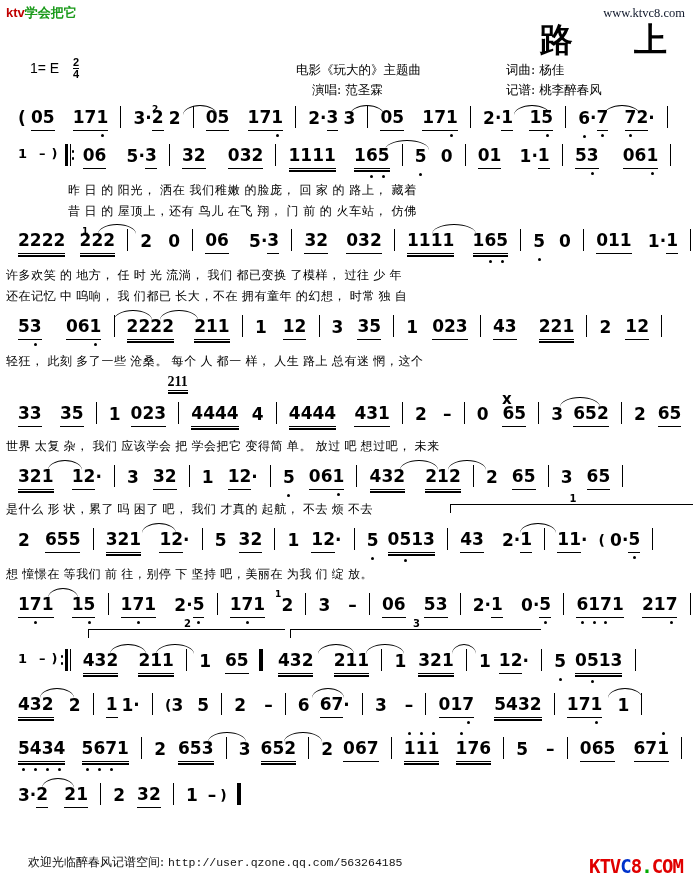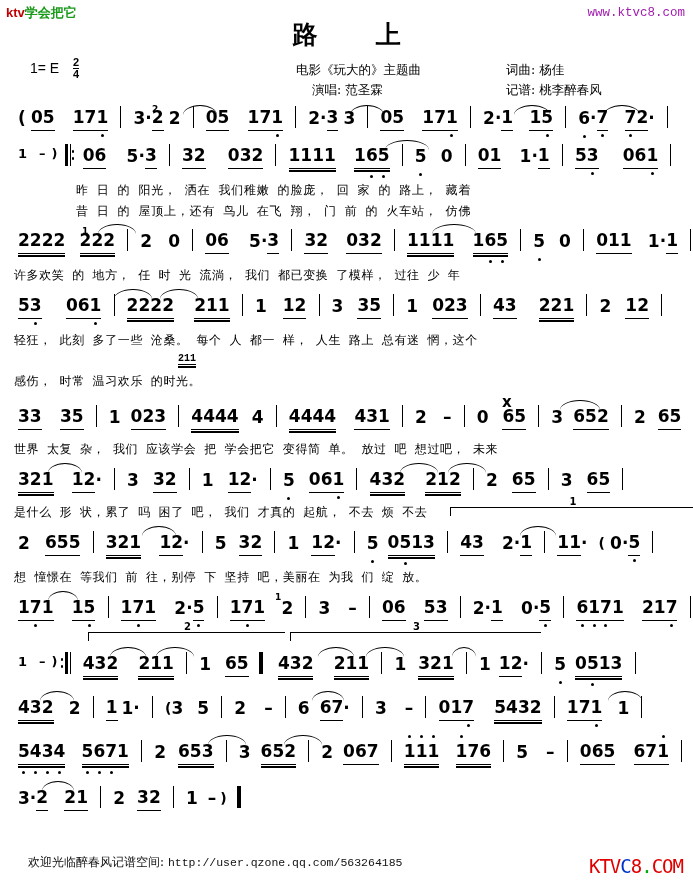--- a/index.html
+++ b/index.html
@@ -5,45 +5,45 @@
   html,body{margin:0;padding:0;background:#ffffff;}
   body{
     width:693px;height:885px;position:relative;overflow:hidden;
     font-family:"DejaVu Sans","Liberation Sans",sans-serif;
     color:#000;
   }
   
   .site-tag{position:absolute;left:6px;top:4px;font-size:13px;font-weight:bold;
      font-family:"Liberation Sans",sans-serif;color:#1a9a1a;letter-spacing:0px;}
   .site-tag .k{color:#c00000;}
-  .site-url{position:absolute;right:8px;top:6px;font-size:12.5px;color:#a21caf;
-     font-family:Liberation Mono, monospace;}
-  .title{position:absolute;left:0;right:0;top:18px;text-align:center;
-     font-size:25px;font-weight:bold;letter-spacing:26px;text-indent:26px;
+  .site-url{position:absolute;right:8px;top:6px;font-size:12.5px;color:#0f172a;
      font-family:Liberation Serif, serif;}
+  .title{position:absolute;left:0;right:0;top:18px;text-align:right;
+     font-size:33px;font-weight:bold;letter-spacing:26px;text-indent:26px;
+     font-family:Liberation Sans, sans-serif;}
   .key{position:absolute;left:30px;top:58px;font-size:14px;
      font-family:"Liberation Sans",sans-serif;}
   .meter{display:inline-block;vertical-align:middle;margin-left:10px;
      font-size:11px;line-height:1;text-align:center;font-weight:bold;position:relative;top:-1px;}
   .meter .num{display:block;}
   .meter .den{display:block;border-top:1.4px solid #000;}
   .credits{position:absolute;top:62px;left:0;right:0;font-size:12.5px;
      font-family:"DejaVu Serif","Liberation Serif",serif;}
   .cred-a{position:absolute;left:296px;top:0;white-space:nowrap;}
   .cred-b{position:absolute;left:312px;top:20px;white-space:nowrap;}
   .cred-c{position:absolute;left:506px;top:0;white-space:nowrap;}
   .cred-d{position:absolute;left:506px;top:20px;white-space:nowrap;}
 
   
   #score{position:absolute;left:0;top:104px;width:693px;}
   .sysrow{position:relative;width:693px;}
   .noteline{position:relative;height:38px;white-space:nowrap;padding-left:18px;
      font-family:"DejaVu Sans","Liberation Sans",sans-serif;}
-  .lyricline{position:relative;height:21px;white-space:nowrap;padding-left:14px;
-     font-size:12px;font-family:Liberation Mono, monospace;}
+  .lyricline{position:relative;height:21px;white-space:nowrap;padding-left:6px;
+     font-size:12px;font-family:Liberation Serif, serif;}
   .lyricline.alt{height:20px;}
 
   .tok{display:inline-block;position:relative;vertical-align:bottom;
      font-size:17px;font-weight:bold;line-height:26px;}
   .tok.small{font-size:13px;font-weight:bold;}
   .bar{display:inline-block;width:1px;height:22px;background:#000;
      vertical-align:bottom;margin:0 7px 3px 7px;}
   .thickbar{display:inline-block;width:4px;height:22px;background:#000;
      vertical-align:bottom;margin:0 3px 3px 5px;}
   .repeat-open{display:inline-block;position:relative;vertical-align:bottom;
@@ -68,21 +68,21 @@
   .volta{position:absolute;border-top:1.4px solid #000;border-left:1.4px solid #000;
      height:8px;}
   .volta .vn{position:absolute;top:-12px;left:50%;margin-left:-3px;font-size:10px;font-weight:bold;}
   .segno{position:absolute;font-size:15px;font-weight:bold;}
   .paren{display:inline-block;font-size:17px;font-weight:bold;vertical-align:bottom;line-height:26px;}
 
   
   .footer{position:absolute;left:28px;bottom:14px;font-size:12px;
      font-family:"DejaVu Serif","Liberation Serif",serif;color:#111;}
   .footer .mono{font-family:"Liberation Mono","DejaVu Sans Mono",monospace;font-size:11.5px;}
-  .logo{position:absolute;right:10px;bottom:8px;font-size:19px;font-weight:normal;
+  .logo{position:absolute;right:10px;bottom:8px;font-size:19px;font-weight:bold;
      font-family:"DejaVu Sans Mono",monospace;letter-spacing:-1px;text-align:center;}
   .logo .r{color:#e00000;} .logo .b{color:#0033cc;} .logo .g{color:#00aa00;}
 </style>
 </head>
 <body>
 
 <div class="site-tag"><span class="k">ktv</span><span>学会把它</span></div>
 <div class="site-url">www.ktvc8.com</div>
 
 <div class="title">路 上</div>
@@ -201,20 +201,23 @@
       <span class="tok" style="position:relative">5<i class="dotlow"></i></span><span class="sp" style="width:14px"></span><span class="tok">0</span>
       <span class="bar"></span>
       <span class="grp beam1"><span class="tok">0</span><span class="tok">1</span><span class="tok">1</span></span>
       <span class="sp" style="width:6px"></span>
       <span class="tok">1</span><span class="tok">·</span><span class="grp beam1"><span class="tok">1</span></span>
       <span class="bar"></span>
     </div>
     <div class="lyricline">
       <span style="letter-spacing:0.6px">许多欢笑 的 地方， 任 时 光 流淌， 我们 都已变换 了模样， 过往 少 年</span>
     </div>
+    <div class="lyricline">
+      <span style="letter-spacing:0.6px">还在记忆 中 呜响， 我 们都已 长大，不在 拥有童年 的幻想， 时常 独 自</span>
+    </div>
   </div>
 
   <div class="sysrow" style="margin-top:4px">
     <div class="noteline" style="height:40px">
       <span class="grp beam1"><span class="tok">5</span><span class="tok" style="position:relative">3<i class="dotlow"></i></span></span>
       <span class="sp" style="width:14px"></span>
       <span class="grp beam1"><span class="tok">0</span><span class="tok">6</span><span class="tok" style="position:relative">1<i class="dotlow"></i></span></span>
       <span class="bar"></span>
       <span class="grp beam2"><span class="tok">2</span><span class="tok">2</span><span class="tok">2</span><span class="tok">2</span></span>
       <span class="sp" style="width:10px"></span>
@@ -231,26 +234,23 @@
       <span class="grp beam1"><span class="tok">4</span><span class="tok">3</span></span>
       <span class="sp" style="width:12px"></span>
       <span class="grp beam2"><span class="tok">2</span><span class="tok">2</span><span class="tok">1</span></span>
       <span class="bar"></span>
       <span class="tok">2</span><span class="sp" style="width:14px"></span><span class="grp beam1"><span class="tok">1</span><span class="tok">2</span></span>
       <span class="bar"></span>
     </div>
     <div class="lyricline">
       <span style="letter-spacing:0.6px">轻狂， 此刻 多了一些 沧桑。 每个 人 都一 样， 人生 路上 总有迷 惘，这个</span>
     </div>
-    <div class="lyricline alt" style="font-size:10px;font-weight:bold;height:20px">
+    <div class="lyricline alt" style="font-size:14px;font-weight:bold;height:20px">
       <span style="display:inline-block;width:158px"></span>
       <span class="grp beam2">211</span>
-    </div>
-    <div class="lyricline" style="height:24px">
-      <span style="letter-spacing:0.6px">感伤， 时常 温习欢乐 的时光。</span>
     </div>
   </div>
 
   <div class="sysrow" style="margin-top:6px">
     <div class="noteline" style="height:38px">
       <span class="grp beam1"><span class="tok">3</span><span class="tok">3</span></span>
       <span class="sp" style="width:8px"></span>
       <span class="grp beam1"><span class="tok">3</span><span class="tok">5</span></span>
       <span class="bar"></span>
       <span class="tok">1</span><span class="sp" style="width:10px"></span><span class="grp beam1"><span class="tok">0</span><span class="tok">2</span><span class="tok">3</span></span>

